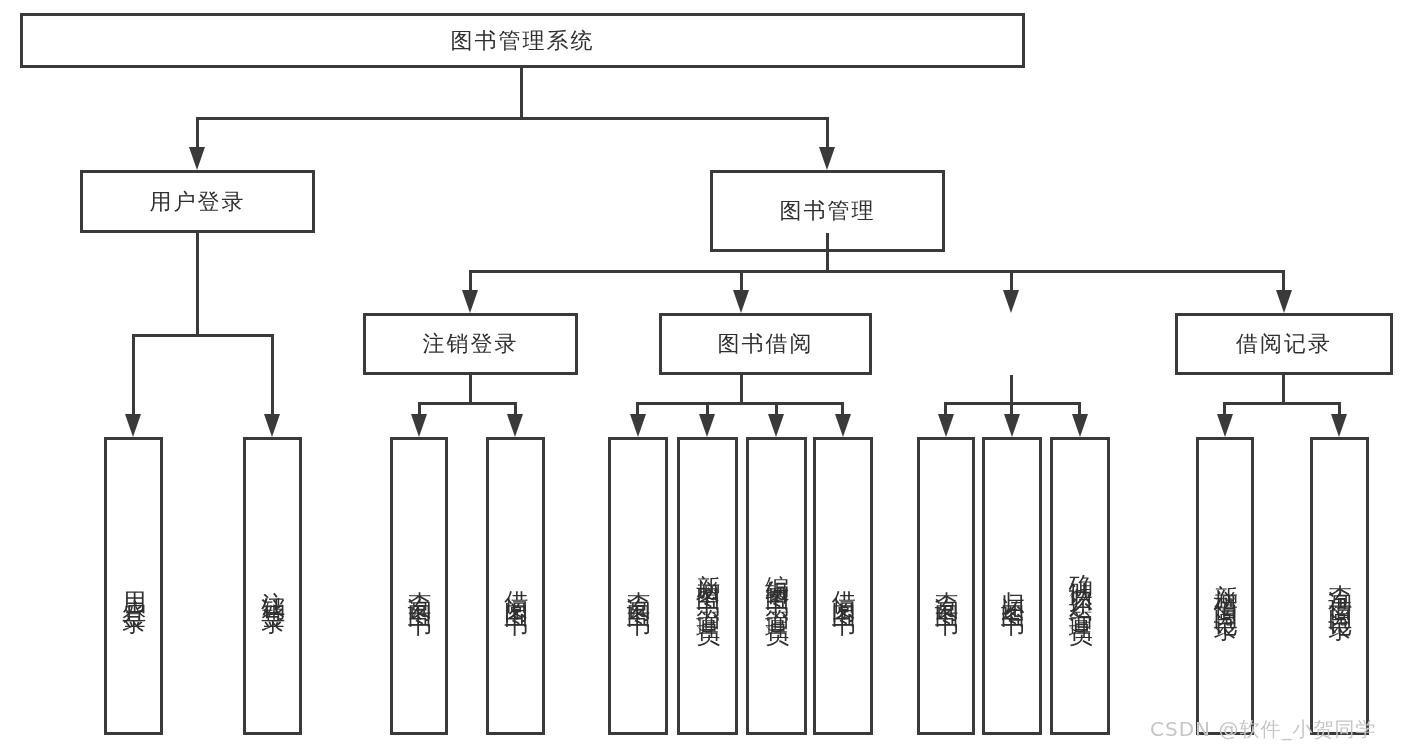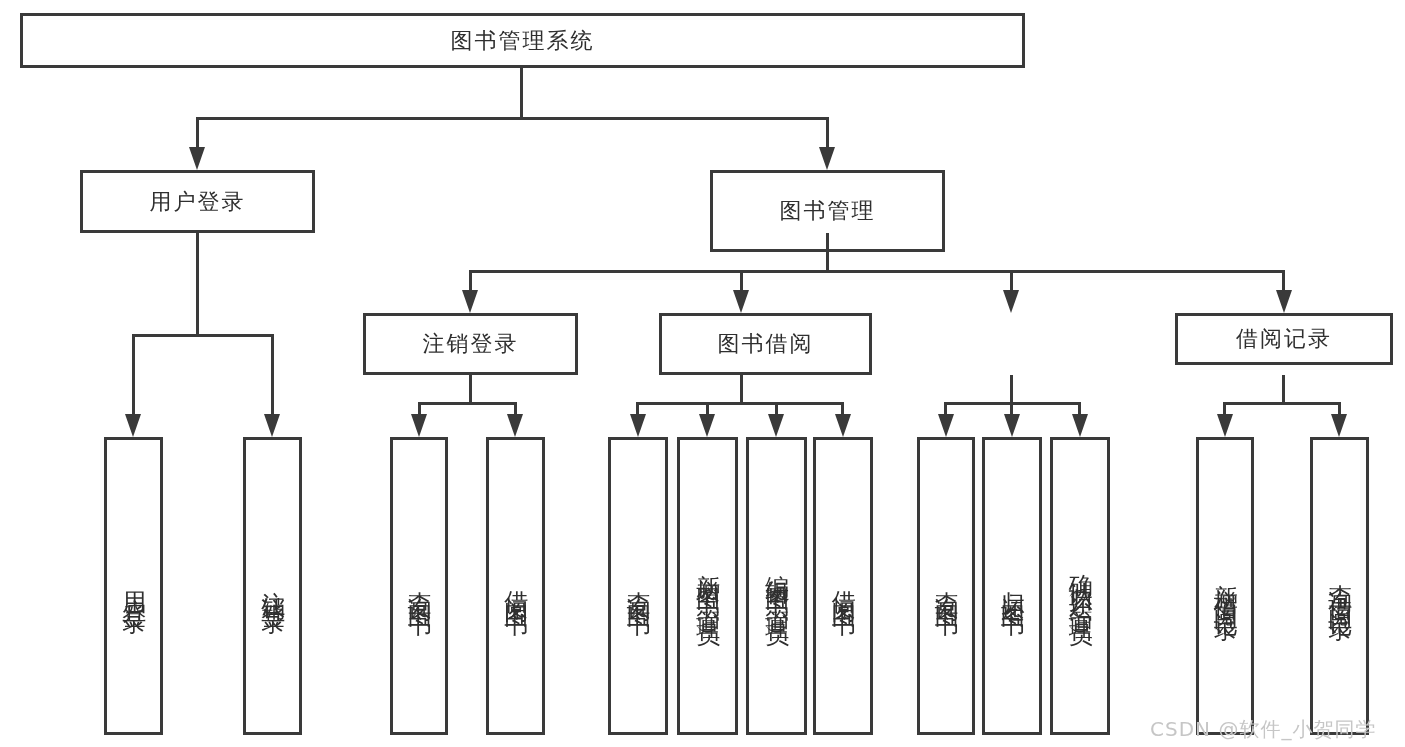--- a/index.html
+++ b/index.html
@@ -63,21 +63,21 @@
   <div class="arrow" style="left:1003px; top:290px;"></div>
   <div class="vline" style="left:1282px; top:270px; height:22px;"></div>
   <div class="arrow" style="left:1276px; top:290px;"></div>
 
   <div class="node node-h" style="left:363px; top:313px; width:215px; height:62px;">
     <span>注销登录</span>
   </div>
   <div class="node node-h" style="left:635px; top:313px; width:213px; height:62px;margin-left:24px;">
     <span>图书借阅</span>
   </div>
-  <div class="node node-h" style="left:1175px; top:313px; width:218px; height:52px;">
+  <div class="node node-h" style="left:1175px; top:313px; width:218px; height:62px;">
     <span>借阅记录</span>
   </div>
 
   <div class="vline" style="left:469px; top:375px; height:29px;"></div>
   <div class="hline" style="left:418px; top:402px; width:99px;"></div>
   <div class="vline" style="left:418px; top:402px; height:14px;"></div>
   <div class="arrow" style="left:411px; top:414px;"></div>
   <div class="vline" style="left:514px; top:402px; height:14px;"></div>
   <div class="arrow" style="left:507px; top:414px;"></div>
 

